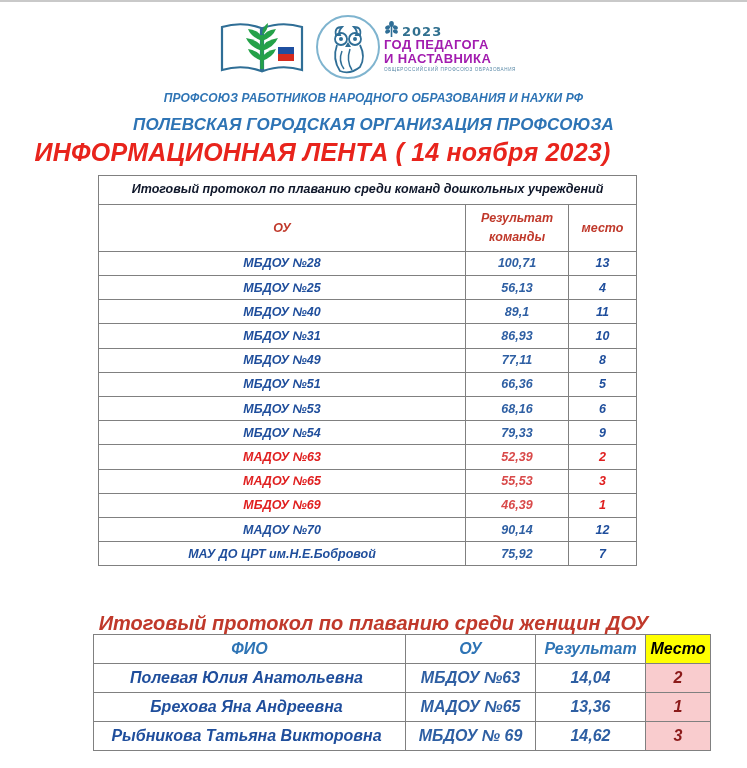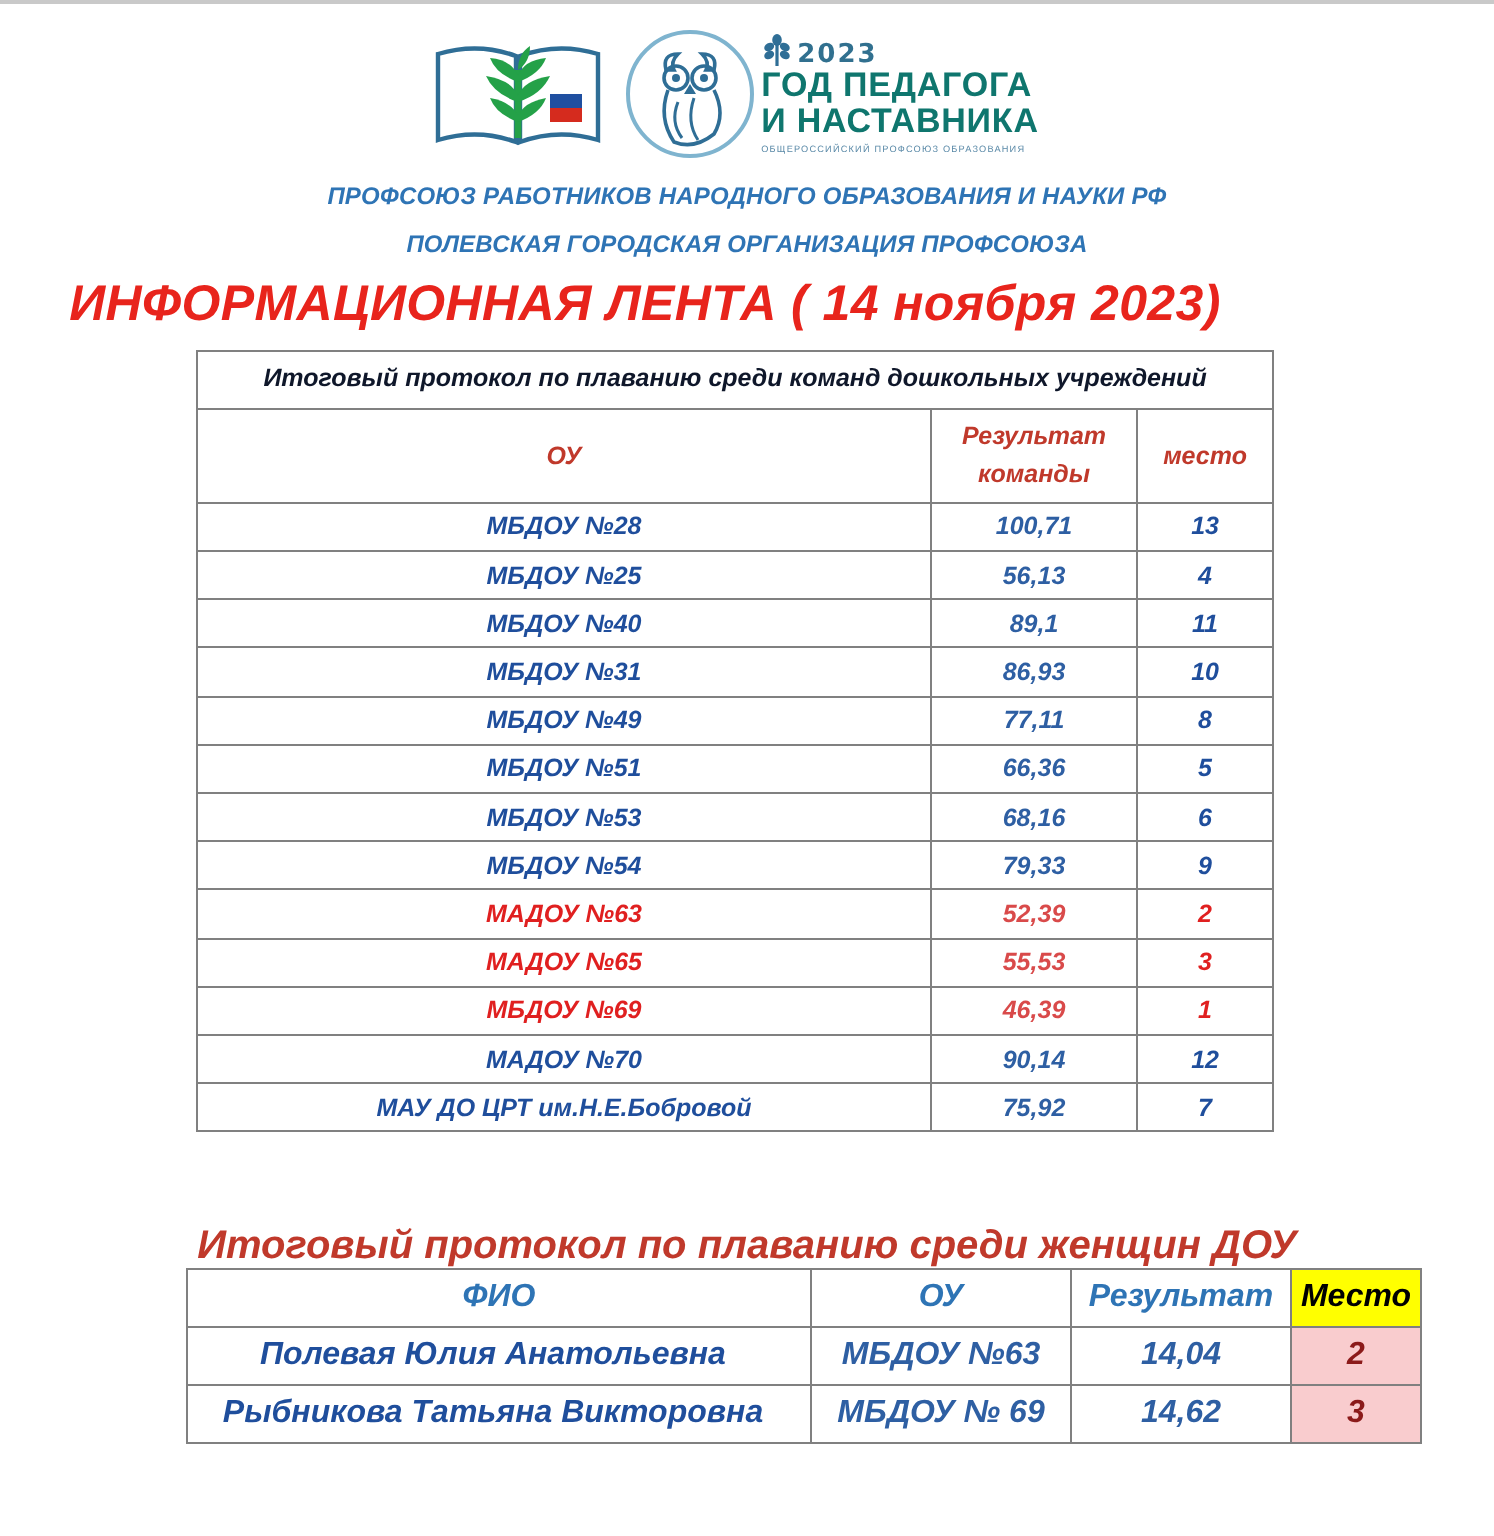--- a/index.html
+++ b/index.html
@@ -68,22 +68,22 @@
   .logo-year {
     font-family: "DejaVu Sans", sans-serif;
     font-size: 13px;
     font-weight: bold;
     color: #31708f;
     letter-spacing: 1px;
   }
   .logo-l1, .logo-l2 {
     font-family: "Liberation Sans", sans-serif;
     font-weight: bold;
-    font-size: 17px;
-    color: #0f766e;
+    font-size: 13px;
+    color: #a21caf;
     letter-spacing: 0.4px;
     line-height: 1.08;
   }
   .logo-sub {
     font-family: "Liberation Sans", sans-serif;
     font-size: 4.6px;
     color: #5b8aa8;
     letter-spacing: 0.6px;
     margin-top: 2px;
   }
@@ -92,21 +92,21 @@
   .hdr1, .hdr2 {
     position: absolute;
     width: 747px;
     text-align: center;
     font-style: italic;
     font-weight: bold;
     color: #2e74b5;
     font-family: "Liberation Sans", sans-serif;
   }
   .hdr1 { top: 89px; font-size: 12px; letter-spacing: 0.1px; }
-  .hdr2 { top: 113px; font-size: 12px; letter-spacing: 0.1px; }
+  .hdr2 { top: 113px; font-size: 17px; letter-spacing: 0.1px; }
   .title-red {
     position: absolute;
     top: 136px;
     width: 645px;
     text-align: center;
     font-style: italic;
     font-weight: bold;
     font-size: 25px;
     color: #e8241c;
     font-family: "Liberation Sans", sans-serif;
@@ -369,20 +369,26 @@
         <td class="t2-head">Результат</td>
         <td class="t2-head t2-head-place">Место</td>
       </tr>
     <tr>
           <td class="t2-fio">Полевая Юлия Анатольевна</td>
           <td class="t2-ou">МБДОУ №63</td>
           <td class="t2-res">14,04</td>
           <td class="t2-place">2</td>
         </tr>
         <tr>
+          <td class="t2-fio">Брехова Яна Андреевна</td>
+          <td class="t2-ou">МАДОУ №65</td>
+          <td class="t2-res">13,36</td>
+          <td class="t2-place t2-place-mid">1</td>
+        </tr>
+        <tr>
           <td class="t2-fio">Рыбникова  Татьяна Викторовна</td>
           <td class="t2-ou">МБДОУ № 69</td>
           <td class="t2-res">14,62</td>
           <td class="t2-place">3</td>
         </tr>
       </tbody>
   </table>
 
 </div>
 

